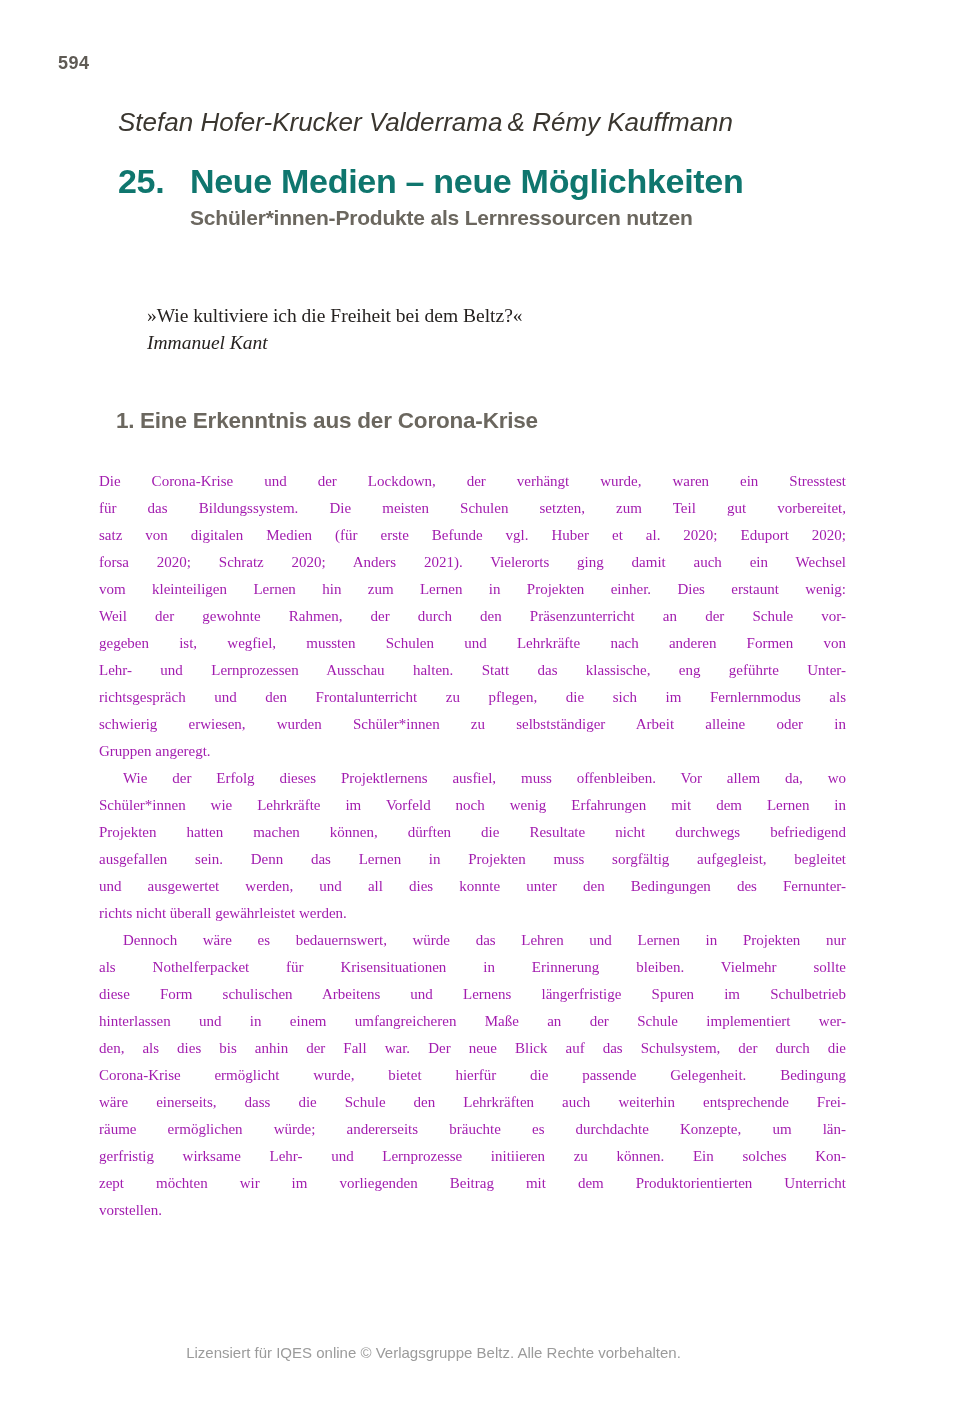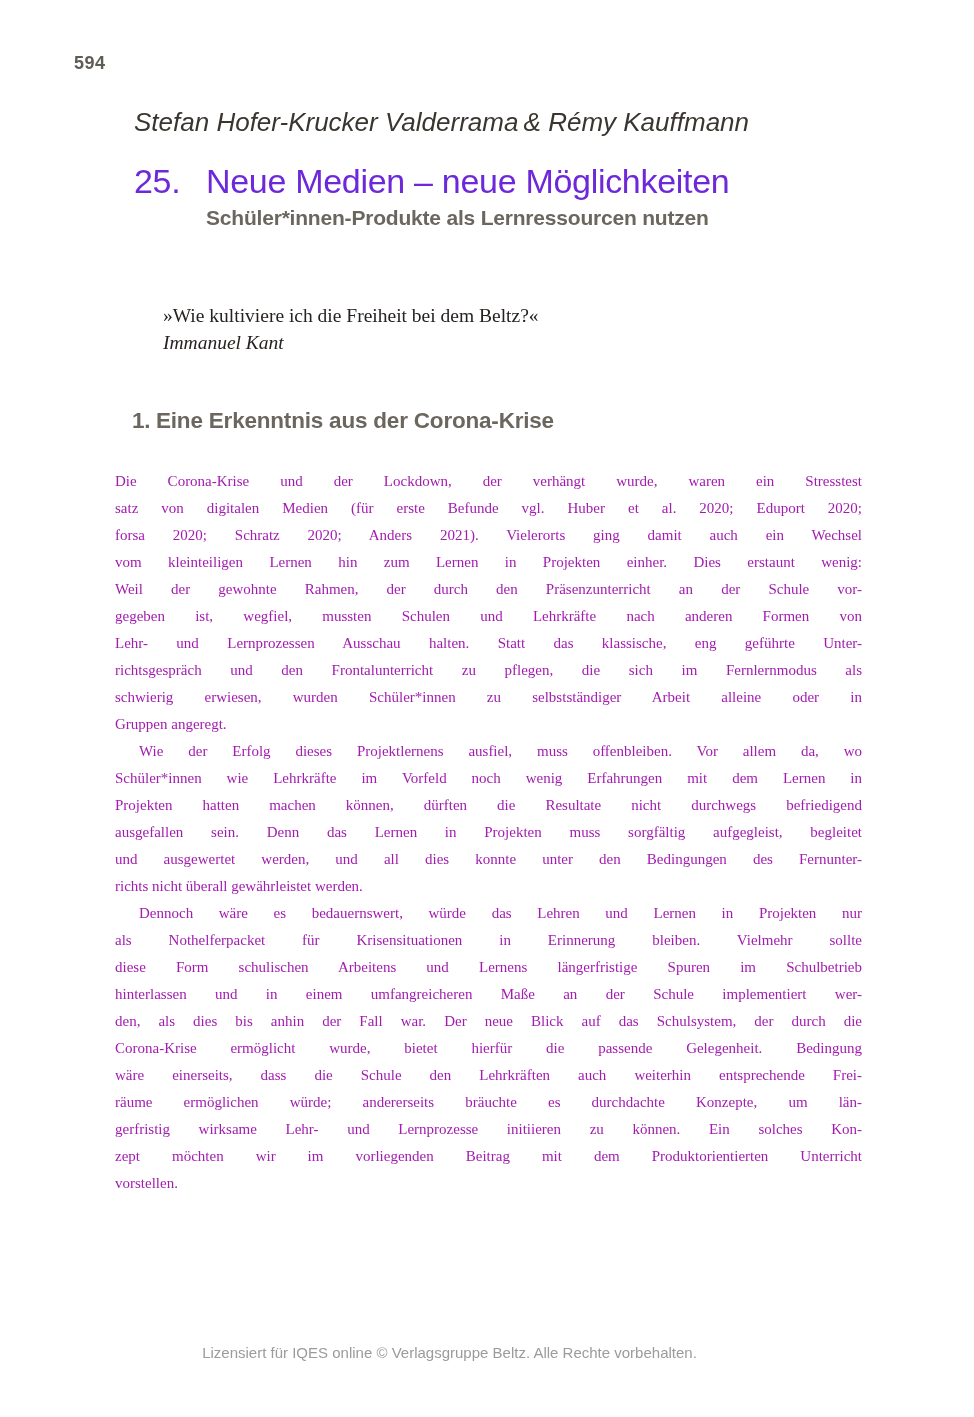--- a/index.html
+++ b/index.html
@@ -8,21 +8,20 @@
     padding: 0;
     background: #ffffff;
   }
   .page {
     position: relative;
     width: 867px;
     height: 1417px;
     background: #ffffff;
     overflow: hidden;
     font-family: "Liberation Serif", serif;
-    margin-left: 16px;
   }
   .pagenum {
     position: absolute;
     left: 58px;
     top: 53px;
     font-family: "Liberation Sans", sans-serif;
     font-weight: 700;
     font-size: 18px;
     letter-spacing: 0.5px;
     color: #5f5b55;
@@ -35,24 +34,24 @@
     font-style: italic;
     font-size: 26px;
     color: #3a362f;
   }
   .title-row {
     position: absolute;
     left: 118px;
     top: 162px;
     display: flex;
     font-family: "Liberation Sans", sans-serif;
-    font-weight: 400;
+    font-weight: 700;
     font-size: 34px;
     letter-spacing: -0.3px;
-    color: #6d28d9;
+    color: #0f766e;
     white-space: nowrap;
   }
   .title-num { width: 72px; flex: 0 0 auto; }
   .subtitle {
     position: absolute;
     left: 190px;
     top: 206px;
     font-family: "Liberation Sans", sans-serif;
     font-weight: 700;
     font-size: 21px;
@@ -131,20 +130,21 @@
     <div class="attribution">Immanuel Kant</div>
   </div>
 
   <div class="heading-row">
     <span class="heading-num">1.</span>
     <span>Eine Erkenntnis aus der Corona-Krise</span>
   </div>
 
   <div class="body-text">
       <div class="line">Die Corona-Krise und der Lockdown, der verhängt wurde, waren ein Stresstest</div>
+      <div class="line">für das Bildungssystem. Die meisten Schulen setzten, zum Teil gut vorbereitet,</div>
       <div class="line">satz von digitalen Medien (für erste Befunde vgl. Huber et al. 2020; Eduport 2020;</div>
       <div class="line">forsa 2020; Schratz 2020; Anders 2021). Vielerorts ging damit auch ein Wechsel</div>
       <div class="line">vom kleinteiligen Lernen hin zum Lernen in Projekten einher. Dies erstaunt wenig:</div>
       <div class="line">Weil der gewohnte Rahmen, der durch den Präsenzunterricht an der Schule vor-</div>
       <div class="line">gegeben ist, wegfiel, mussten Schulen und Lehrkräfte nach anderen Formen von</div>
       <div class="line">Lehr- und Lernprozessen Ausschau halten. Statt das klassische, eng geführte Unter-</div>
       <div class="line">richtsgespräch und den Frontalunterricht zu pflegen, die sich im Fernlernmodus als</div>
       <div class="line">schwierig erwiesen, wurden Schüler*innen zu selbstständiger Arbeit alleine oder in</div>
       <div class="line last">Gruppen angeregt.</div>
       <div class="line first-indent">Wie der Erfolg dieses Projektlernens ausfiel, muss offenbleiben. Vor allem da, wo</div>

